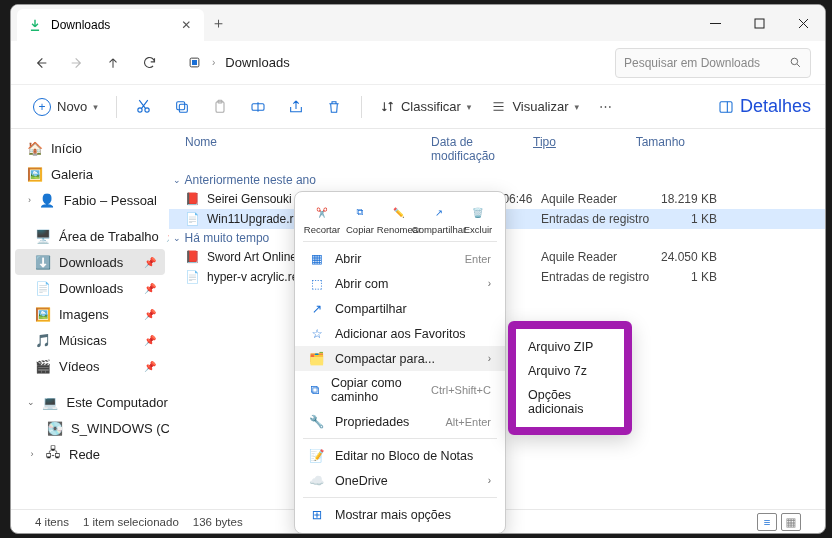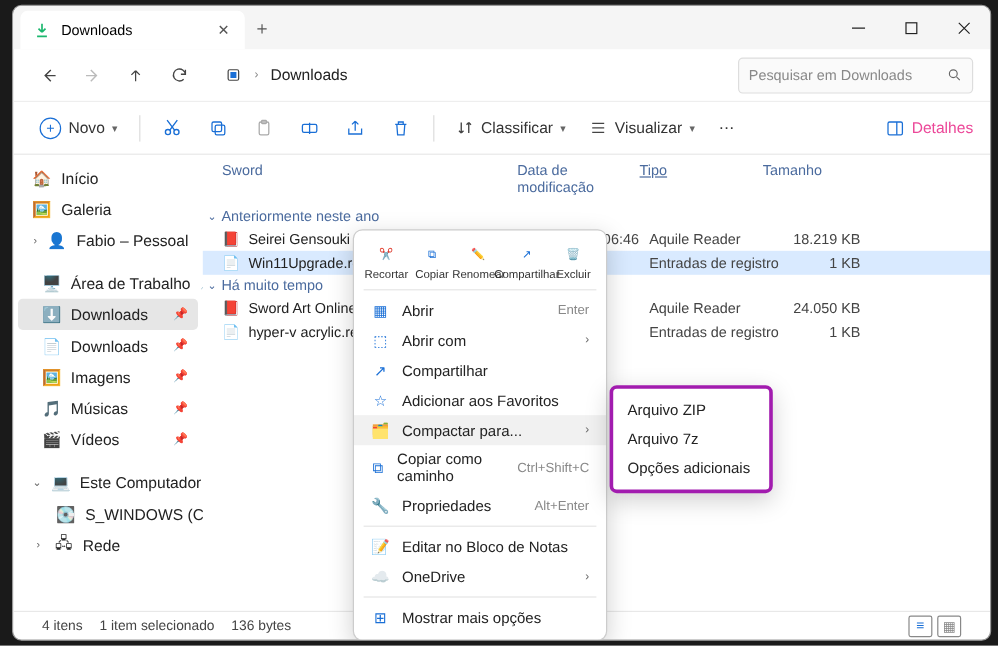--- a/index.html
+++ b/index.html
@@ -28,21 +28,21 @@
 .search .sico { margin-left:auto; color:#666; }
 
 
 .toolbar { height:44px; display:flex; align-items:center; gap:4px; padding:0 14px; border-bottom:1px solid #e8e8e8; }
 .tbtn { height:30px; display:flex; align-items:center; gap:6px; padding:0 8px; font-size:13px; color:#333; border-radius:4px; }
 .tbtn .plus { width:18px; height:18px; border:1.3px solid #1a6fd6; border-radius:50%; display:flex; align-items:center; justify-content:center; color:#1a6fd6; font-size:12px; line-height:1; }
 .tbtn .chev { font-size:9px; color:#666; }
 .vsep { width:1px; height:22px; background:#ddd; margin:0 6px; }
 .ticon { width:34px; height:30px; display:flex; align-items:center; justify-content:center; color:#1a6fd6; }
 .ticon.gray { color:#aaa; }
-.details-btn { margin-left:auto; display:flex; align-items:center; gap:6px; font-size:13px; color:#ec4899; }
+.details-btn { margin-left:auto; display:flex; align-items:center; gap:6px; font-size:18px; color:#1d4ed8; }
 .details-btn .dicon { color:#1a6fd6; }
 
 
 .body { flex:1; display:flex; overflow:hidden; }
 .sidebar { width:158px; padding:6px 4px; font-size:13px; color:#222; overflow:hidden; }
 .sb-item { display:flex; align-items:center; gap:8px; padding:5px 8px 5px 20px; border-radius:4px; white-space:nowrap;}
 .sb-item.top { padding-left:12px; }
 .sb-item .exp { width:10px; font-size:9px; color:#666; text-align:center; }
 .sb-item.sel { background:#e6e6e6; }
 .sb-item .ficon { width:16px; height:16px; display:inline-flex; align-items:center; justify-content:center; }
@@ -79,21 +79,21 @@
 .ctx-icons { display:flex; justify-content:space-around; padding:4px 8px 2px; }
 .ctx-icons .ci { display:flex; flex-direction:column; align-items:center; gap:2px; font-size:9.5px; color:#333; width:40px; }
 .ctx-icons .ci .cicon { width:20px; height:20px; display:flex; align-items:center; justify-content:center; color:#1a6fd6; }
 .ctx-sep { height:1px; background:#e5e5e5; margin:4px 8px; }
 .ctx-item { display:flex; align-items:center; gap:10px; padding:5px 14px; }
 .ctx-item .mi { width:16px; display:flex; justify-content:center; color:#1a6fd6; }
 .ctx-item .sc { margin-left:auto; font-size:11px; color:#888; }
 .ctx-item .sub { margin-left:auto; font-size:10px; color:#666; }
 .ctx-item.hi { background:#f1f1f1; }
 
-.ctx2 { left:497px; top:316px; width:136px; padding:6px 0; border:3px solid #a21caf; border-radius:6px;}
+.ctx2 { left:497px; top:316px; width:124px; padding:6px 0; border:8px solid #a21caf; border-radius:6px;}
 .ctx2 .ctx-item { padding:5px 12px; }
 
 svg { display:block; }
 </style>
 </head>
 <body>
 
 <div class="window">
 
   <div class="titlebar">
@@ -301,21 +301,21 @@
         </div>
       <div class="sb-item top">
           <span class="exp">›</span>
           <span class="ficon">🖧</span>
           <span>Rede</span>
         </div>
     </div>
 
     <div class="content">
       <div class="cols">
-        <div class="c-name">Sword</div>
+        <div class="c-name">Nome</div>
         <div class="c-date">Data de modificação</div>
         <div class="c-type">Tipo</div>
         <div class="c-size">Tamanho</div>
       </div>
 
       <div class="group">
           <span class="gchev">⌄</span>
           <span>Anteriormente neste ano</span>
         </div>
       <div class="row">

